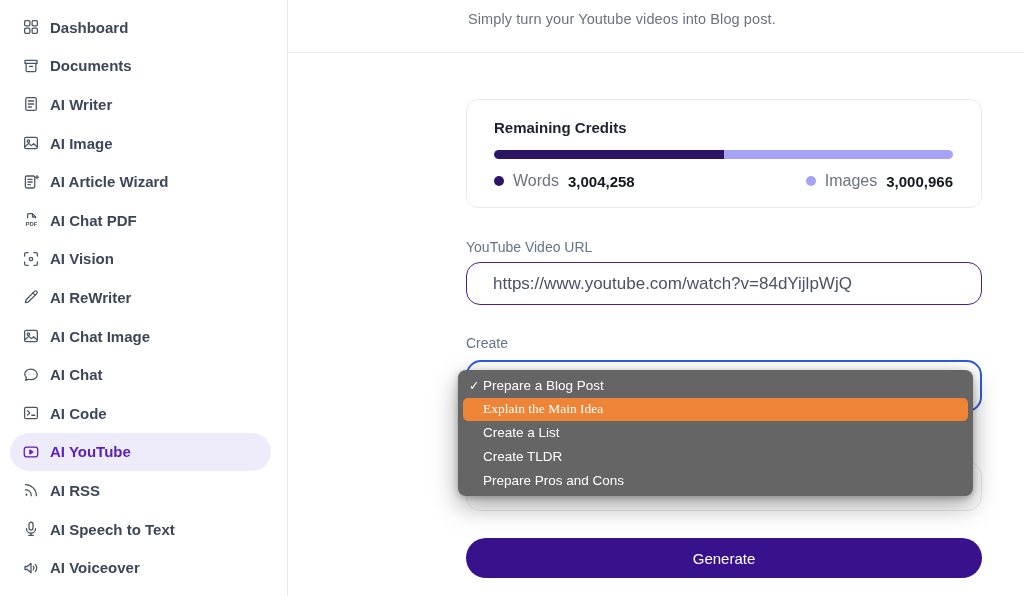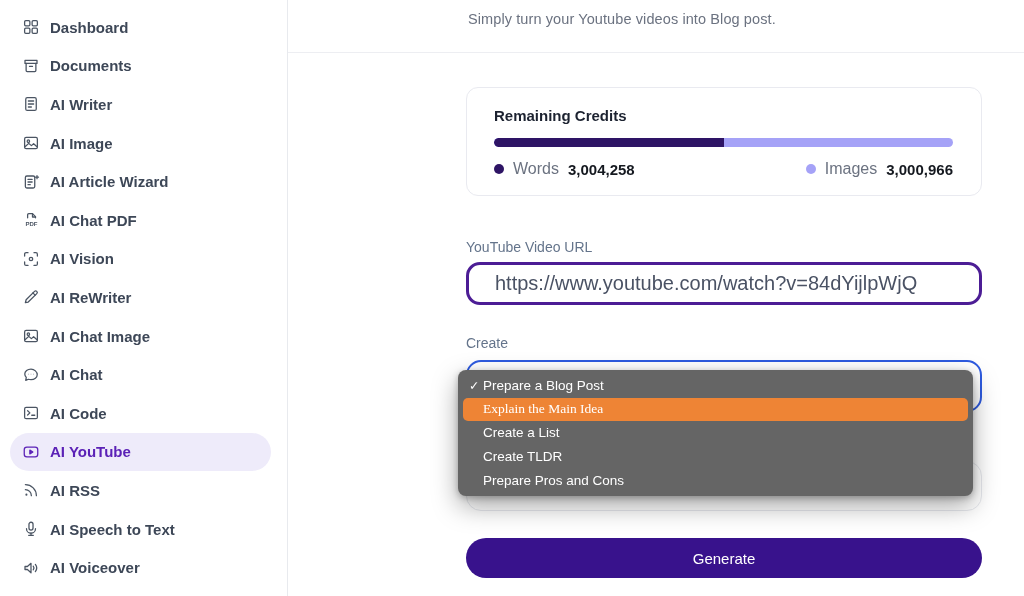--- a/index.html
+++ b/index.html
@@ -21,21 +21,21 @@
   .nav-item.active .ico { color:var(--accent-purple); }
 
   
   .main { position:absolute; left:288px; top:0; right:0; bottom:0; background:#fff; }
   .topbar { position:absolute; left:0; top:0; right:0; height:53px;
     border-bottom:1px solid #edeef2; background:#fff; }
   .subtitle { position:absolute; left:180px; top:11px; font-size:14.5px;
     color:#6b7280; letter-spacing:.1px; }
 
   
-  .card { position:absolute; left:178px; top:87px; width:516px; height:109px;
+  .card { position:absolute; left:178px; top:99px; width:516px; height:109px;
     background:#fff; border:1px solid #e9eaf0; border-radius:12px;
     padding:19px 28px 0 27px; }
   .card-title { font-size:15px; font-weight:700; color:#1c2230; }
   .bar { margin-top:14px; height:9px; border-radius:5px; overflow:hidden;
     background:var(--progress-light); display:flex; }
   .bar-fill { height:100%; background:var(--progress-dark);
     border-radius:5px 0 0 5px; }
   .legend { margin-top:13px; display:flex; justify-content:space-between;
     align-items:center; }
   .legend-group { display:flex; align-items:center; gap:9px; }
@@ -43,22 +43,22 @@
   .dot.words { background:var(--progress-dark); }
   .dot.images { background:var(--progress-light); }
   .legend-label { font-size:16px; color:#6b7280; }
   .legend-value { font-size:15px; font-weight:700; color:#14181f; }
 
   
   .field-label { position:absolute; left:178px; font-size:14px; color:#64748b; }
   .url-label { top:239px; }
   .action-label { top:335px; }
   .url-input { position:absolute; left:178px; top:262px; width:516px; height:43px;
-    border:3px solid #4c1d95; border-radius:14px; background:#fff;
-    padding:0 16px 0 26px; font-size:20px; color:#4a5264;
+    border:1px solid #4c1d95; border-radius:14px; background:#fff;
+    padding:0 16px 0 26px; font-size:17px; color:#4a5264;
     font-family:"Liberation Sans", sans-serif; outline:none; }
   .action-select { position:absolute; left:178px; top:360px; width:516px;
     height:52px; background:#fff; border:2px solid var(--select-focus);
     border-radius:15px; cursor:pointer; }
   .hidden-box { position:absolute; left:178px; top:461px; width:516px;
     height:50px; background:#fff; border:1px solid #e7e9ee; border-radius:15px; }
   .generate-btn { position:absolute; left:178px; top:538px; width:516px;
     height:40px; border:none; border-radius:20px; background:var(--generate-bg);
     color:#fff; font-size:15px; font-weight:500; cursor:pointer;
     font-family:"Liberation Sans", sans-serif; }

